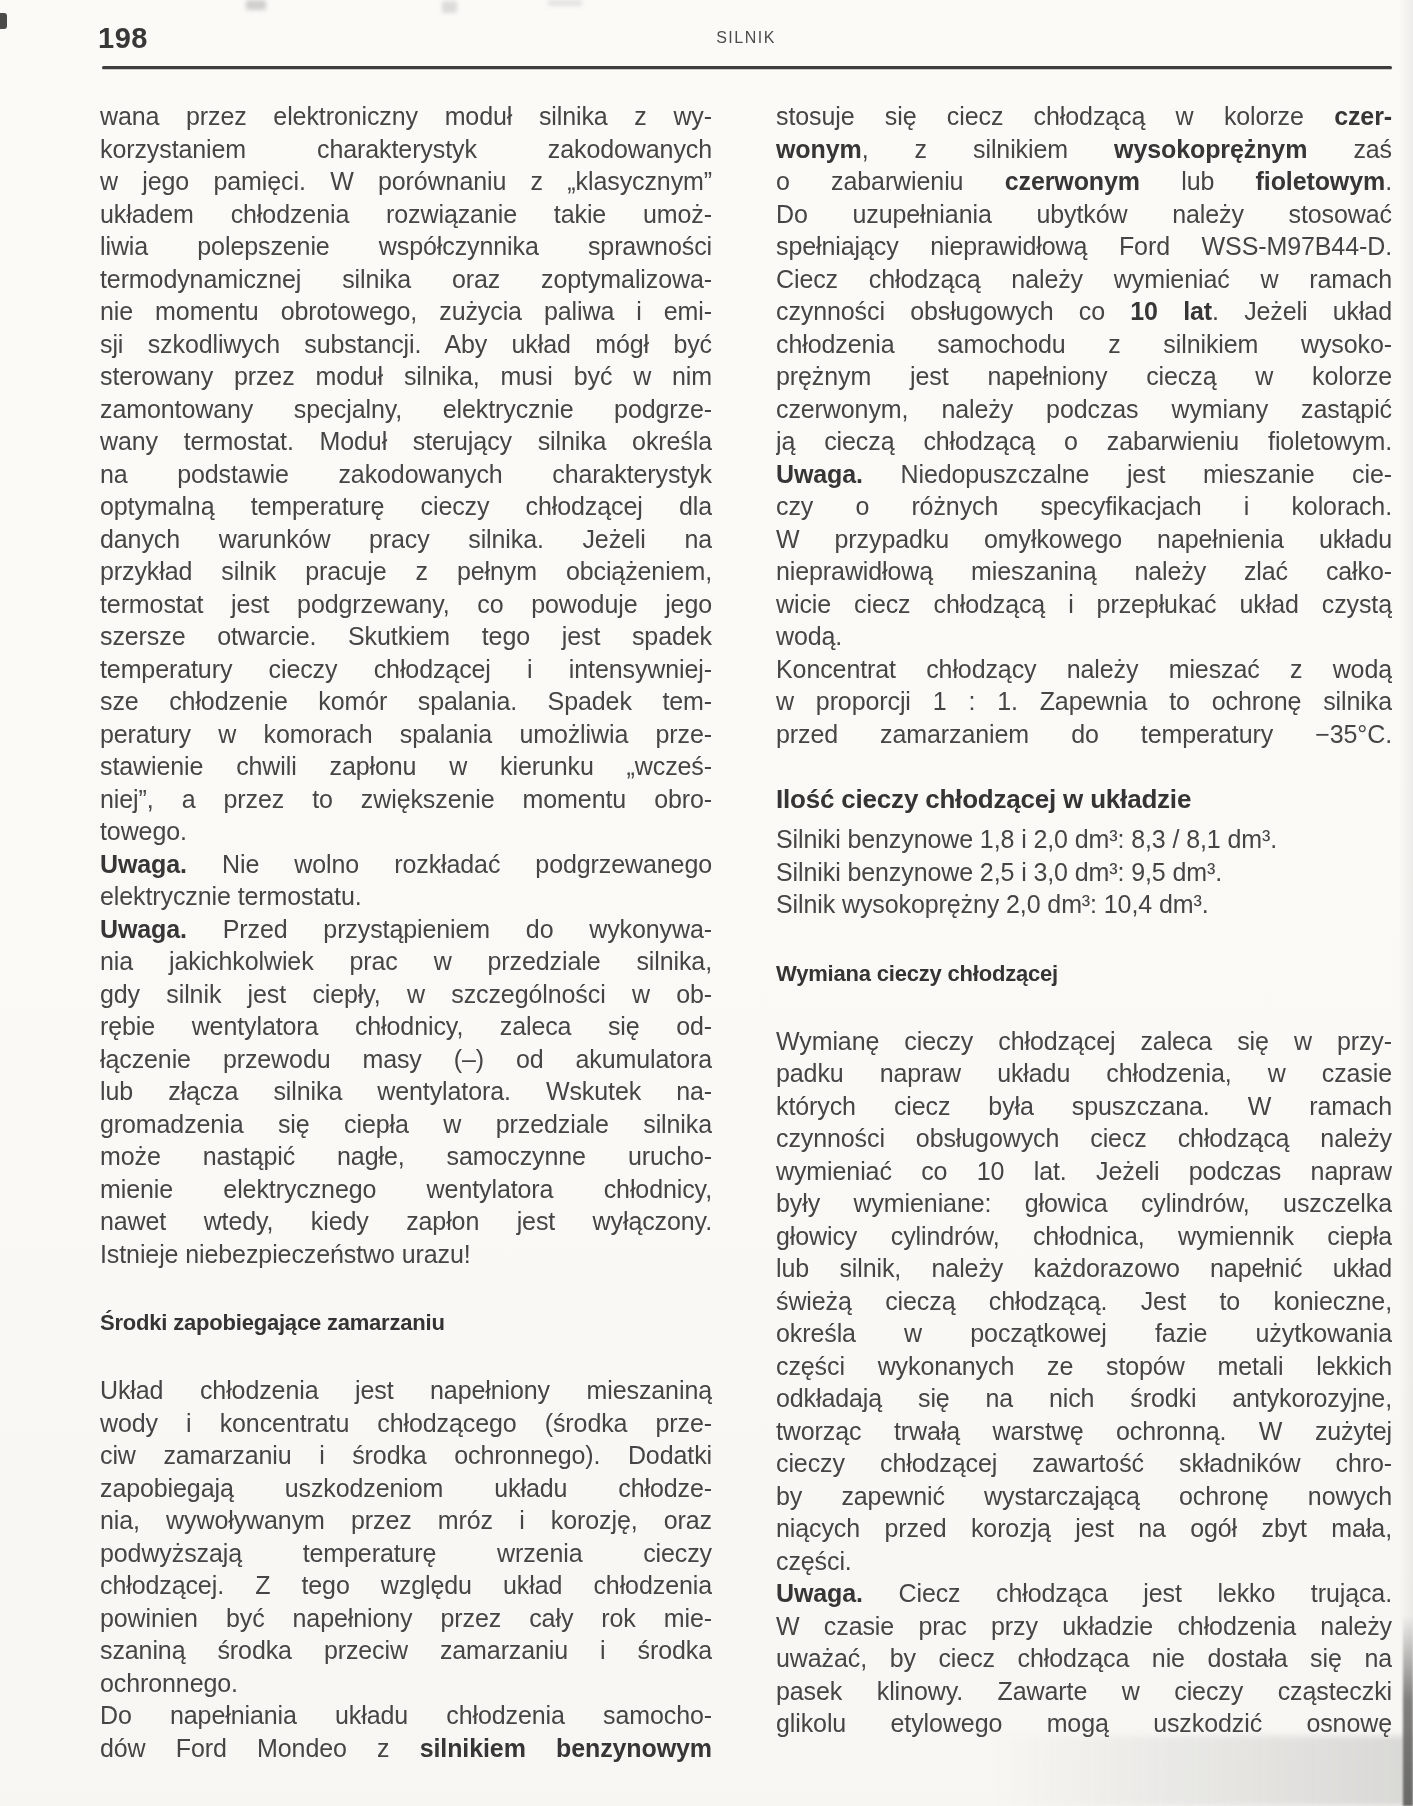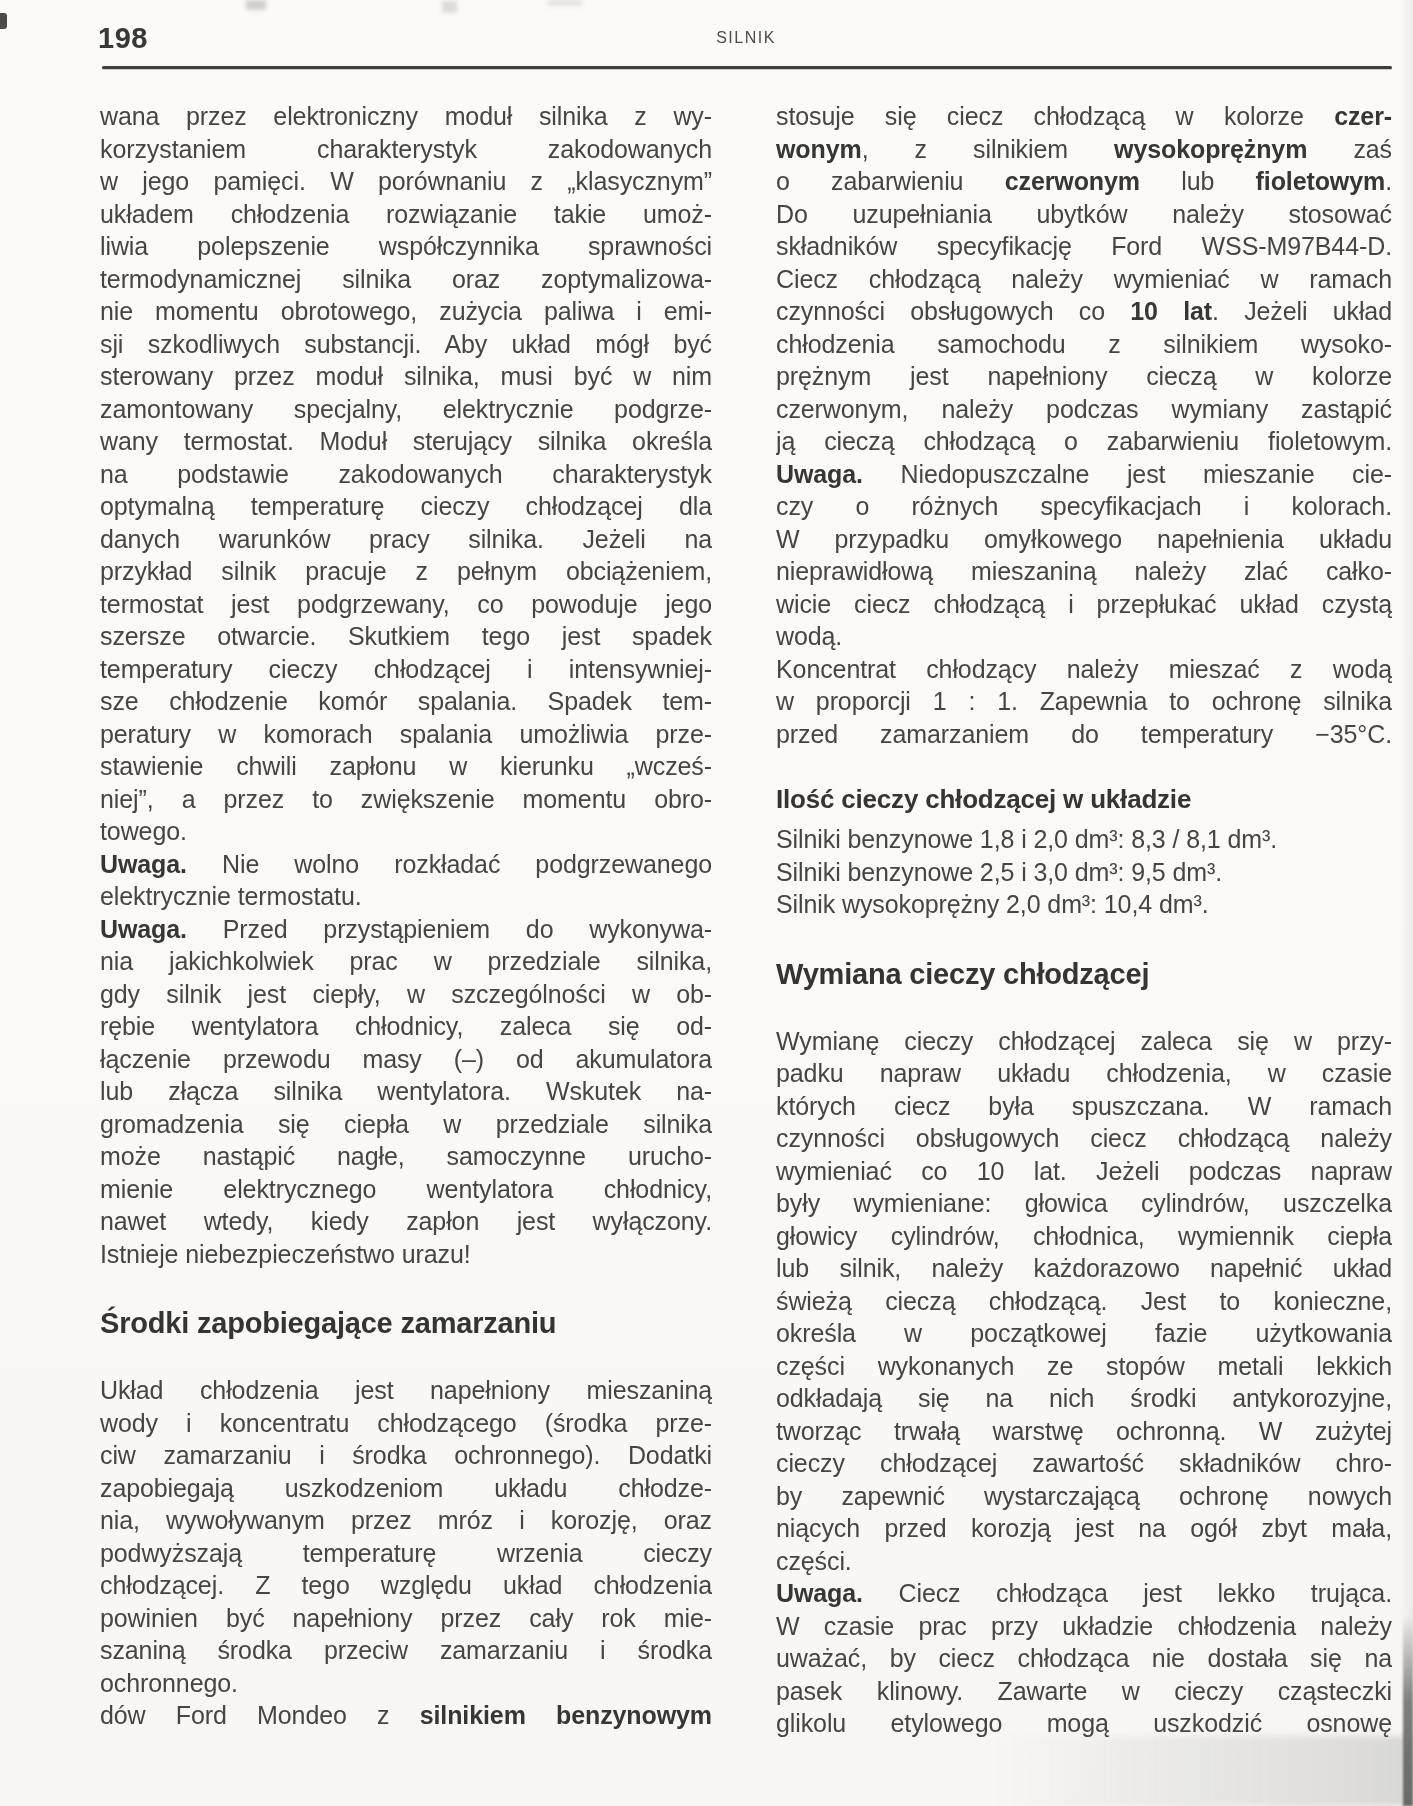--- a/index.html
+++ b/index.html
@@ -20,21 +20,21 @@
     position:absolute;left:102px;top:66px;width:1290px;height:3px;
     background:#3e3e3e;border-radius:2px;box-shadow:0 1px 0 rgba(60,60,60,.25);
   }
   .col{position:absolute;top:100px;font-size:25px;line-height:32.5px;letter-spacing:-0.1px;}
   .col-left{left:100px;width:612px;}
   .col-right{left:776px;width:616px;}
   .line{height:32.5px;overflow:hidden;text-align:justify;white-space:normal;}
   .line.j{text-align-last:justify;}
   .line b, .h2 b, .h3 b{font-weight:bold;color:#363636;}
   .h2{
-    font-size:29px;line-height:38px;font-weight:bold;color:#343434;
+    font-size:22px;line-height:38px;font-weight:bold;color:#343434;
     margin:34px 0 32px;letter-spacing:-0.2px;
   }
   .h3{
     font-size:26px;line-height:34px;font-weight:bold;color:#343434;
     margin:32px 0 7px;letter-spacing:-0.2px;
   }
   
   .nick-top-left{
     position:absolute;left:0;top:13px;width:7px;height:16px;background:#2c2c2c;
     border-radius:0 3px 3px 0;opacity:.85;
@@ -115,30 +115,31 @@
         <div class="line j">ciw zamarzaniu i środka ochronnego). Dodatki</div>
         <div class="line j">zapobiegają uszkodzeniom układu chłodze-</div>
         <div class="line j">nia, wywoływanym przez mróz i korozję, oraz</div>
         <div class="line j">podwyższają temperaturę wrzenia cieczy</div>
         <div class="line j">chłodzącej. Z tego względu układ chłodzenia</div>
         <div class="line j">powinien być napełniony przez cały rok mie-</div>
         <div class="line j">szaniną środka przeciw zamarzaniu i środka</div>
         <div class="line">ochronnego.</div>
       </div>
       <div class="para">
+        <div class="line j">Do napełniania układu chłodzenia samocho-</div>
         <div class="line j">dów Ford Mondeo z <b>silnikiem benzynowym</b></div>
       </div>
     </div>
   <div class="col col-right" id="col-right">
       <div class="para">
         <div class="line j">stosuje się ciecz chłodzącą w kolorze <b>czer-</b></div>
         <div class="line j"><b>wonym</b>, z silnikiem <b>wysokoprężnym</b> zaś</div>
         <div class="line j">o zabarwieniu <b>czerwonym</b> lub <b>fioletowym</b>.</div>
         <div class="line j">Do uzupełniania ubytków należy stosować</div>
-        <div class="line j">składników specyfikację Ford WSS-M97B44-D.</div>
+        <div class="line j">spełniający nieprawidłową Ford WSS-M97B44-D.</div>
         <div class="line j">Ciecz chłodzącą należy wymieniać w ramach</div>
         <div class="line j">czynności obsługowych co <b>10 lat</b>. Jeżeli układ</div>
         <div class="line j">chłodzenia samochodu z silnikiem wysoko-</div>
         <div class="line j">prężnym jest napełniony cieczą w kolorze</div>
         <div class="line j">czerwonym, należy podczas wymiany zastąpić</div>
         <div class="line j">ją cieczą chłodzącą o zabarwieniu fioletowym.</div>
       </div>
       <div class="para">
         <div class="line j"><b>Uwaga.</b> Niedopuszczalne jest mieszanie cie-</div>
         <div class="line j">czy o różnych specyfikacjach i kolorach.</div>

